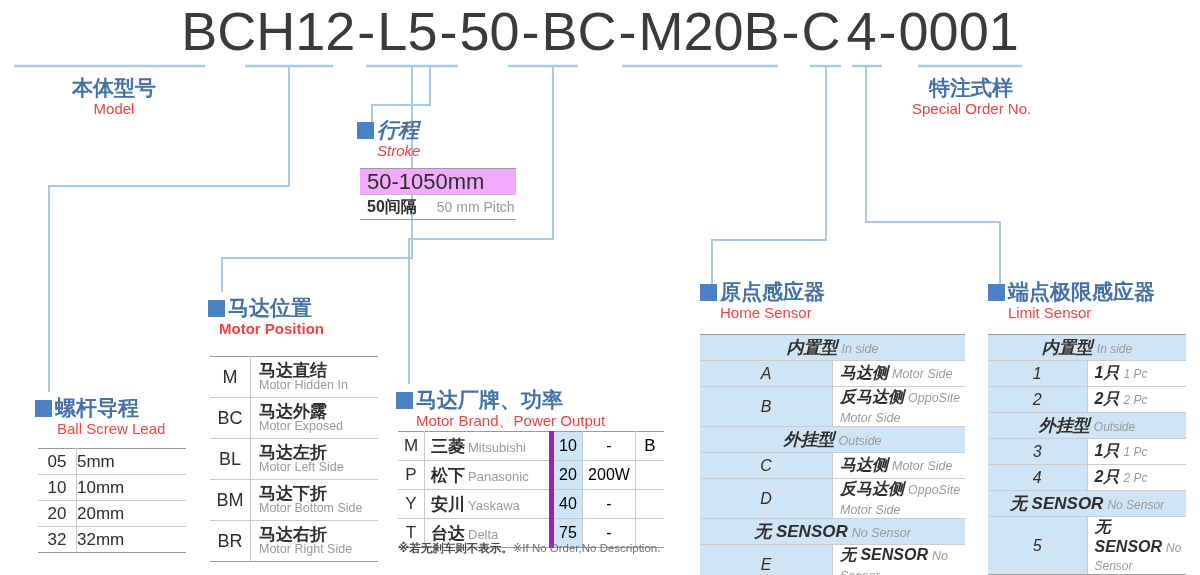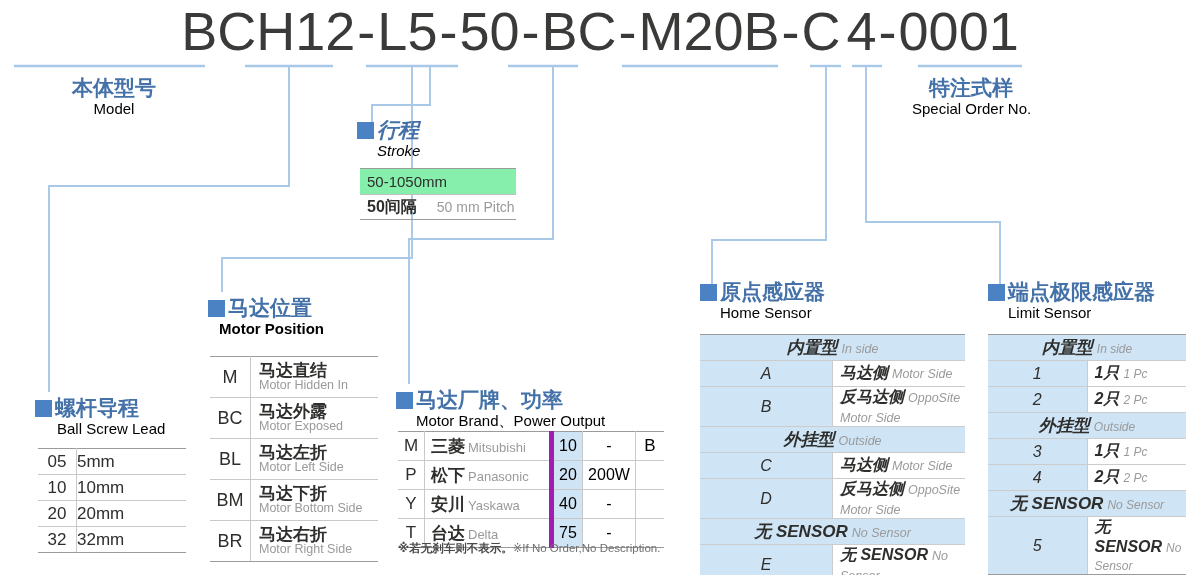--- a/index.html
+++ b/index.html
@@ -32,21 +32,21 @@
   .callout .hd{display:flex;align-items:flex-start;}
   .marker{
     width:17px;height:17px;background:#4a82c4;display:inline-block;
     margin-top:4px;margin-right:3px;flex:0 0 auto;
   }
   .cn-title{
     font-size:21px;line-height:23px;color:#4472a8;font-weight:700;
     white-space:nowrap;
   }
   .en-title{
-    font-size:15px;line-height:17px;color:#000000;font-weight:400;
+    font-size:15px;line-height:17px;color:#ef4444;font-weight:400;
     white-space:nowrap;margin-top:1px;
   }
   .nomark .cn-title{color:#4472a8;}
   .nomark{text-align:center;}
 
   
   table.spec{border-collapse:collapse;table-layout:fixed;}
   table.spec td{
     padding:0;
     vertical-align:middle;
@@ -117,22 +117,22 @@
   #tbl-limit{position:absolute;left:988px;top:334px;width:198px;}
   #tbl-limit td{height:25px;}
   #tbl-limit td.code{width:24px;font-size:16px;}
   #tbl-limit .zh{font-size:16px;}
   #tbl-limit .en{font-size:12px;padding-left:4px;}
   #tbl-limit tr.grp .zh{font-size:17px;}
 
   
   #stroke-box{position:absolute;left:360px;top:168px;width:156px;}
   #stroke-box .row1{
-    background:#86efac;border-top:1px solid #9b9b9b;border-bottom:1px solid #c0c0c0;
-    height:25px;line-height:25px;padding-left:7px;font-size:15px;color:#2e2e2c;
+    background:#f0abfc;border-top:1px solid #9b9b9b;border-bottom:1px solid #c0c0c0;
+    height:25px;line-height:25px;padding-left:7px;font-size:22px;color:#2e2e2c;
   }
   #stroke-box .row2{
     border-bottom:1px solid #9b9b9b;height:24px;line-height:24px;padding-left:7px;
     white-space:nowrap;
   }
   #stroke-box .row2 .zh{font-size:16px;}
   #stroke-box .row2 .en{font-size:14px;padding-left:20px;}
 </style>
 </head>
 <body>

